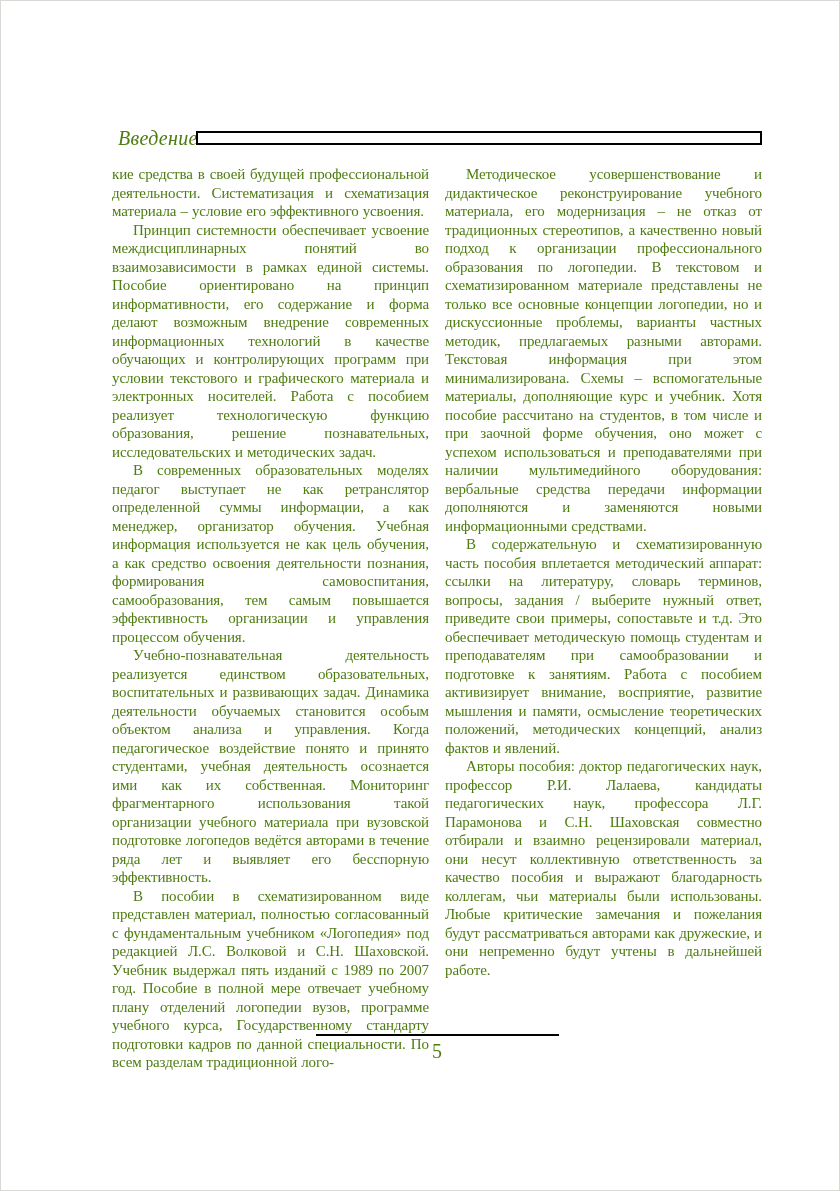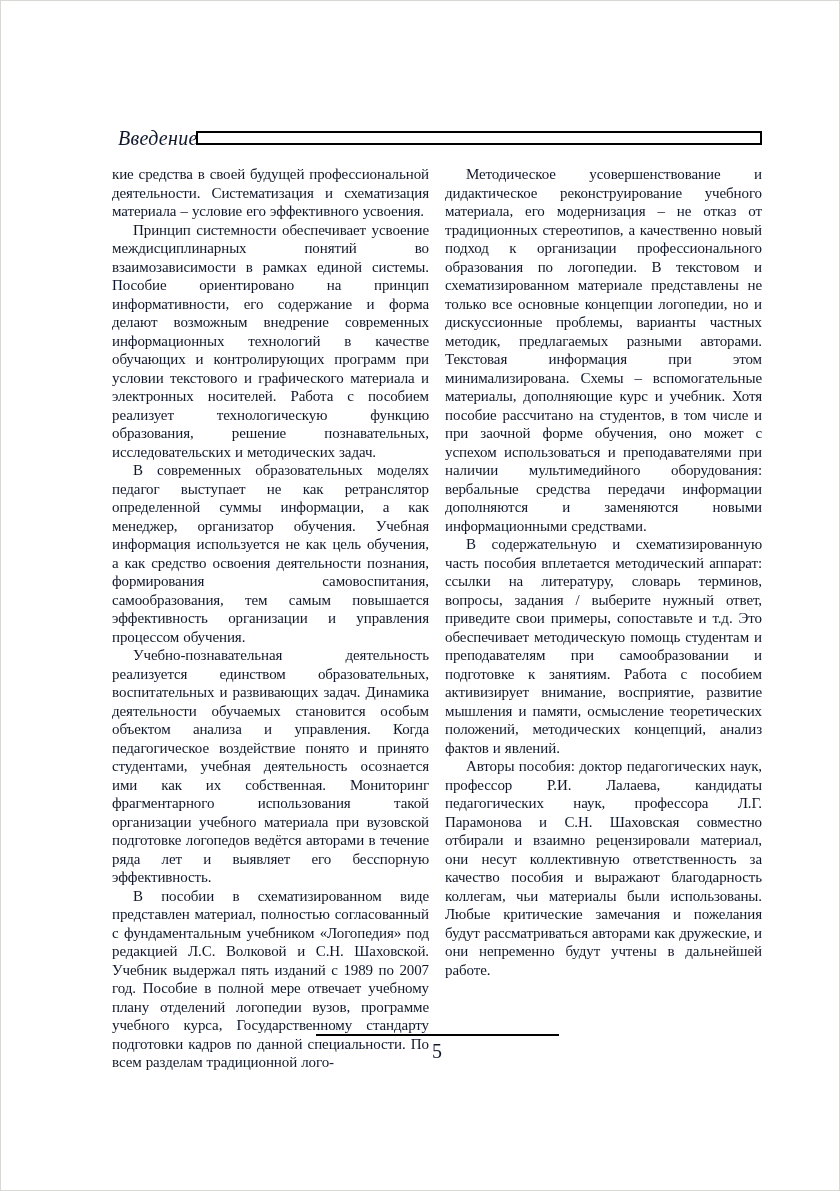--- a/index.html
+++ b/index.html
@@ -6,21 +6,21 @@
     margin: 0;
     padding: 0;
     background: #f4f4f2;
   }
   .page {
     position: relative;
     width: 840px;
     height: 1191px;
     background: #ffffff;
     font-family: "Liberation Serif", serif;
-    color: #0f172a;
+    color: #4d7c0f;
     overflow: hidden;
     box-shadow: inset 0 0 0 1px #d8d8d4;
   }
   .running-header {
     position: absolute;
     left: 118px;
     top: 126px;
     width: 646px;
     height: 24px;
   }

